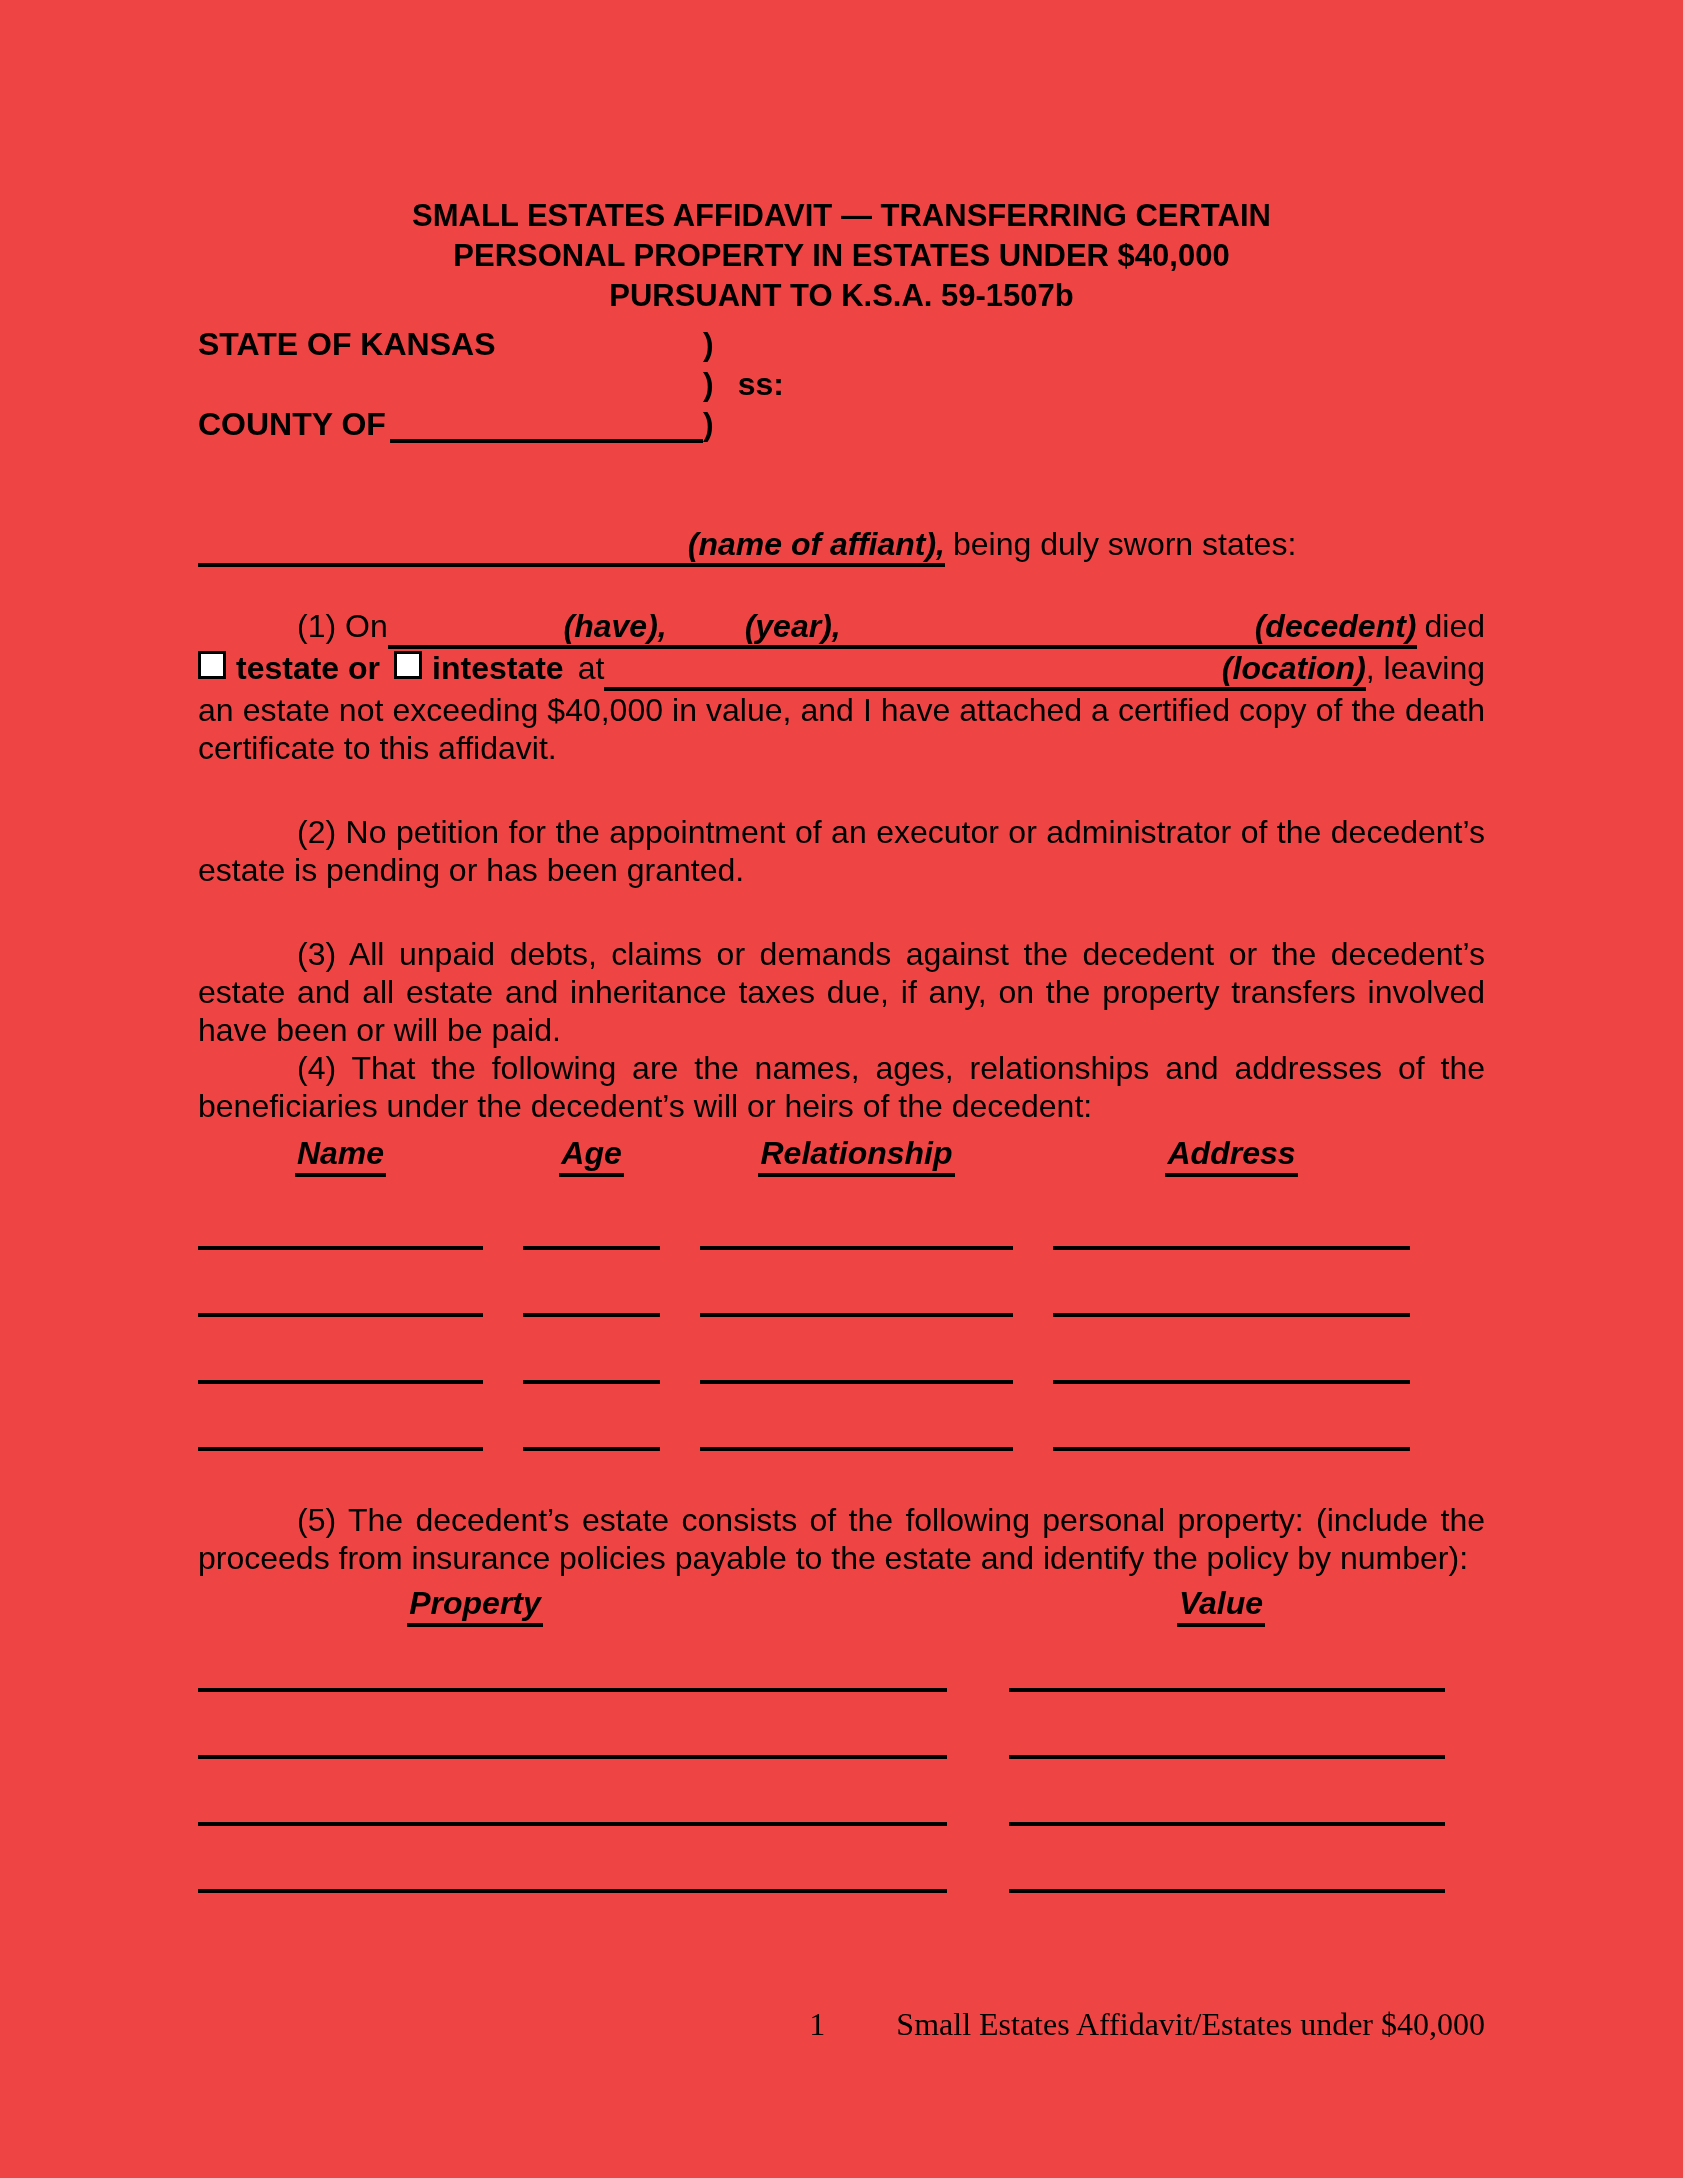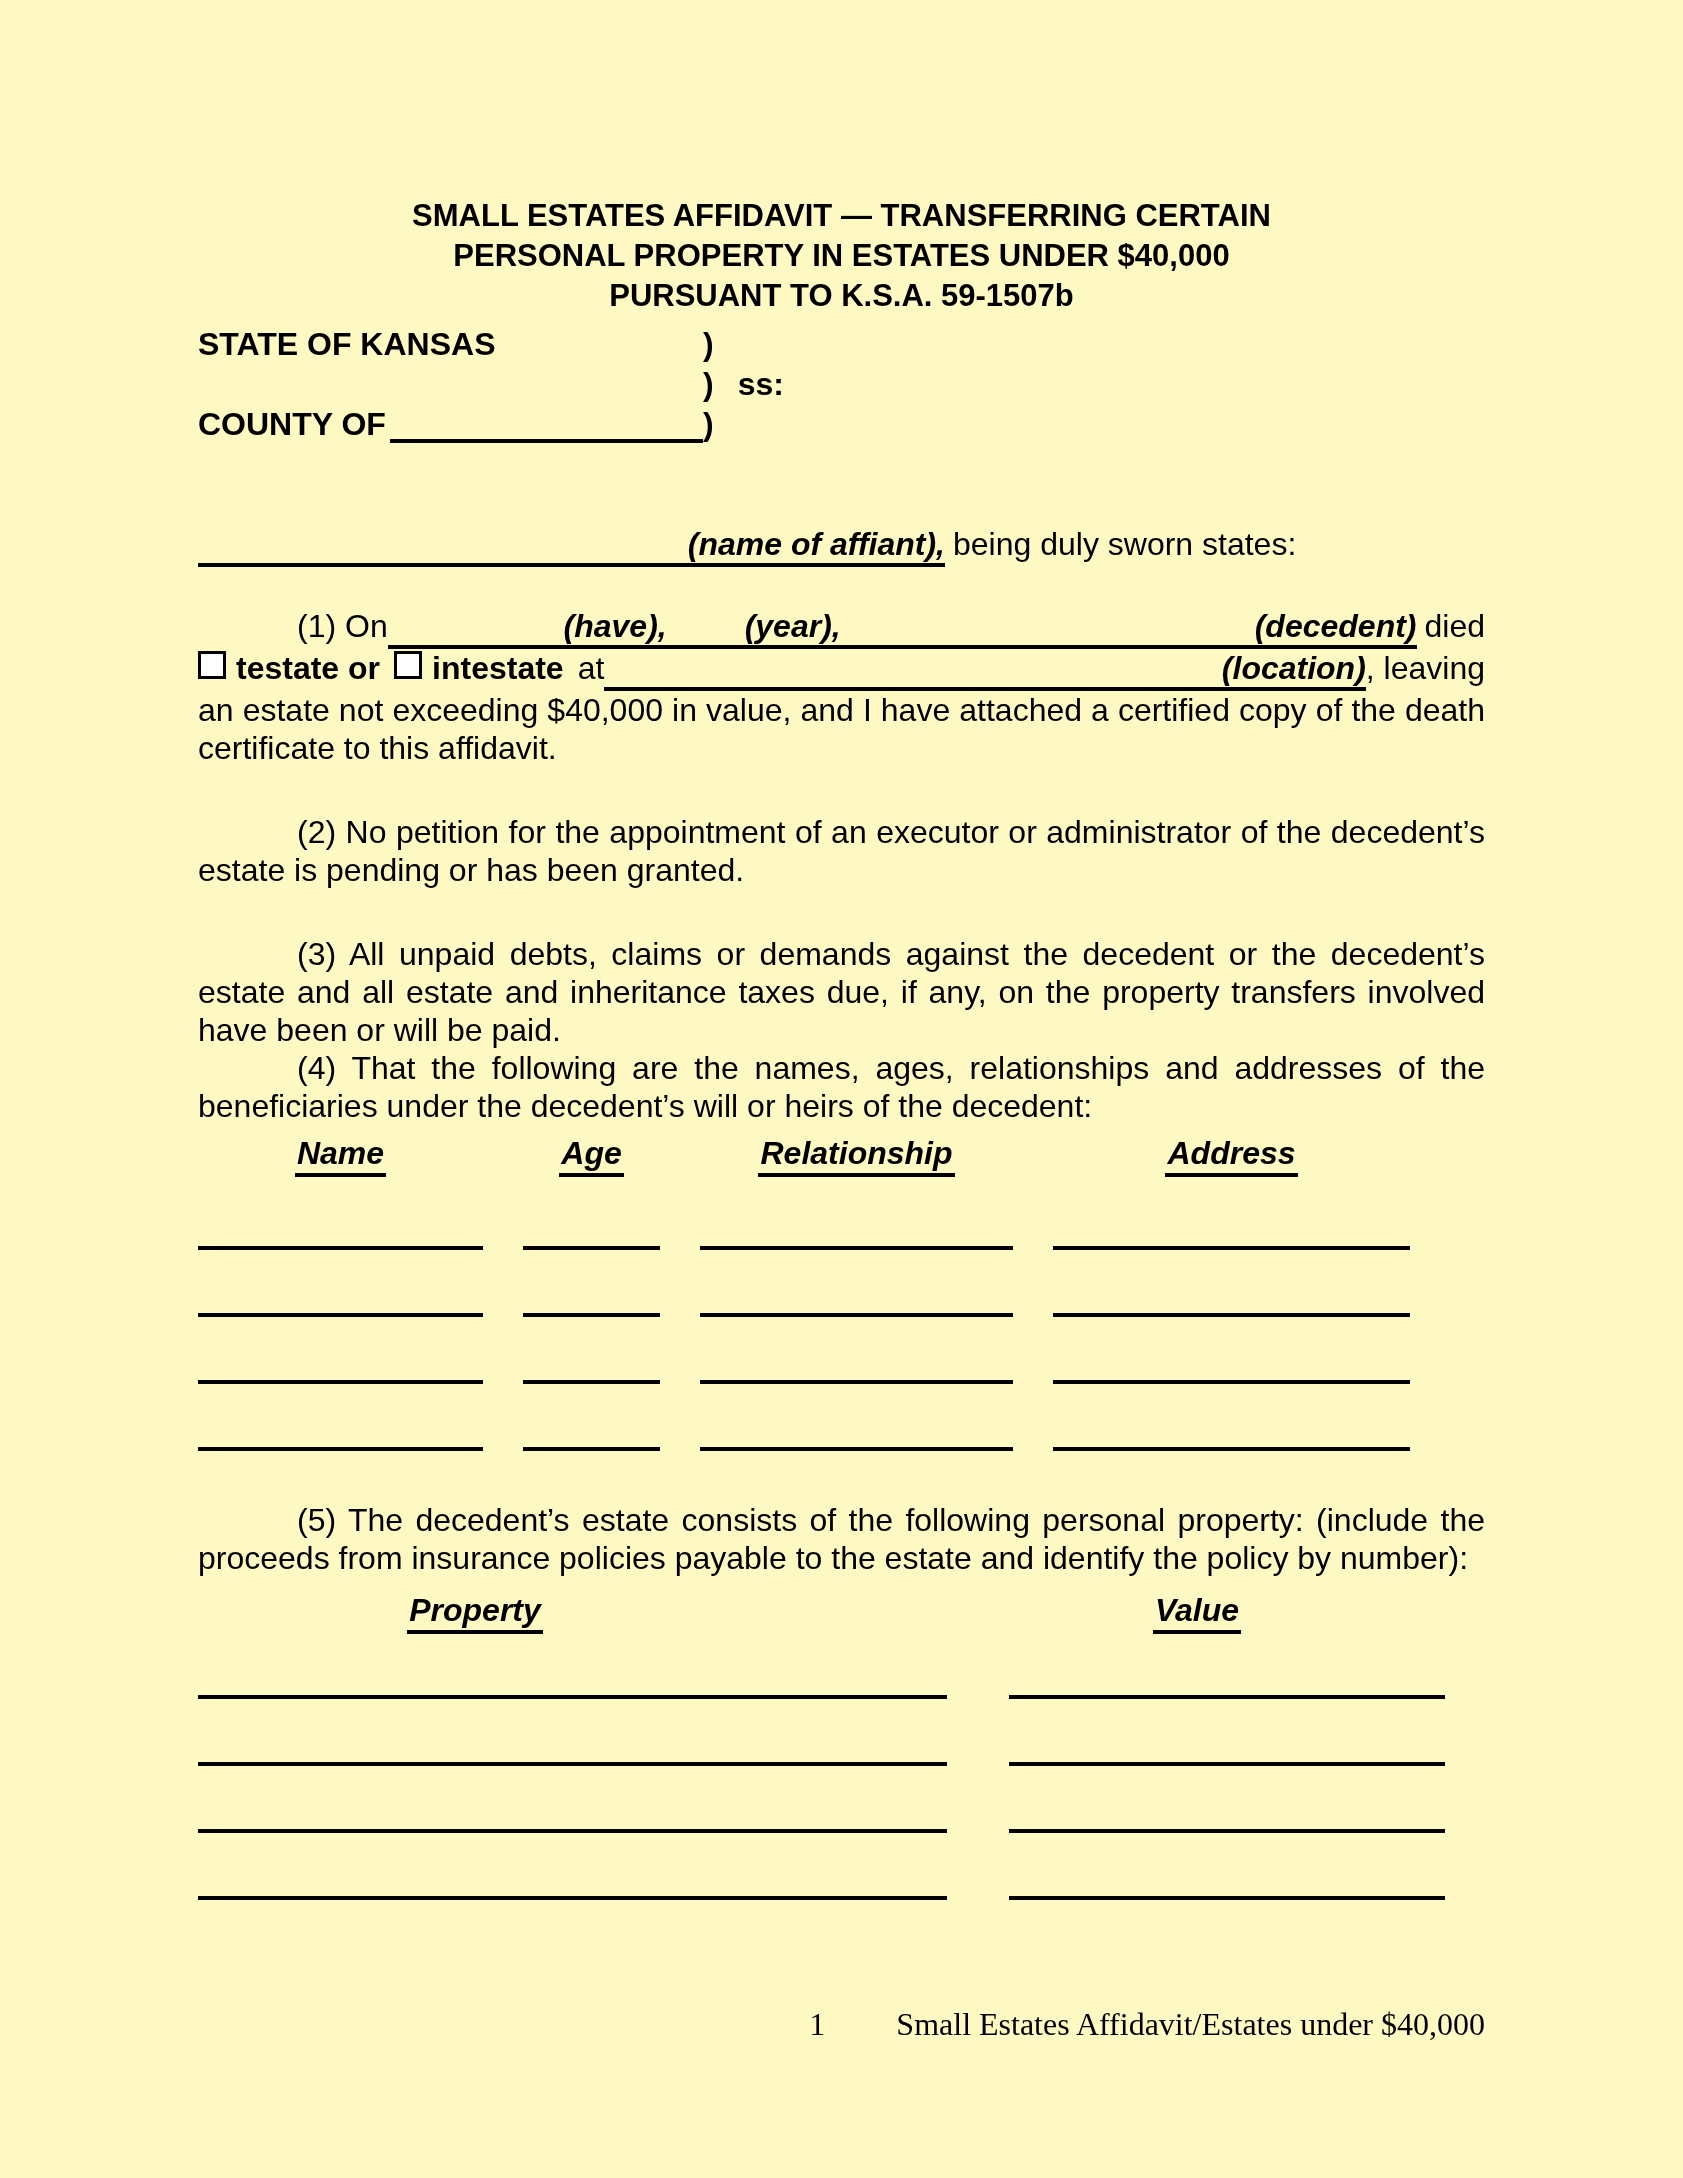--- a/index.html
+++ b/index.html
@@ -1,20 +1,20 @@
 <!DOCTYPE html>
 <html><head>
 <meta charset="utf-8">
 <style>
   html, body { margin: 0; padding: 0; background: #ffffff; }
   .page {
     position: relative;
     width: 1683px;
     height: 2178px;
-    background: #fef9c3;
+    background: #ef4444;
     color: #000;
     font-family: "Liberation Sans", sans-serif;
     font-size: 32px;
     overflow: hidden;
   }
   .content {
     position: absolute;
     left: 198px;
     top: 0;
     width: 1287px;
@@ -80,21 +80,21 @@
   .col-header span {
     font-weight: bold;
     font-style: italic;
     border-bottom: 4px solid #000000;
     padding: 0 2px 2px 2px;
   }
   .ben-rows { margin-top: 8px; }
   .row-line { height: 67px; }
   .cell-blank { border-bottom: 4px solid #000; height: 63px; }
   
-  .prop-headers { margin-top: 15px; height: 40px; display: flex; }
+  .prop-headers { margin-top: 8px; height: 40px; display: flex; gap: 24px; }
   .prop-h1 { width: 554px; text-align: center; }
   .prop-h2 { margin-left: 257px; width: 376px; text-align: center; }
   .prop-grid {
     display: grid;
     grid-template-columns: 749px 436px;
     column-gap: 62px;
   }
   .prop-rows { margin-top: 0; }
   
   .footer {

